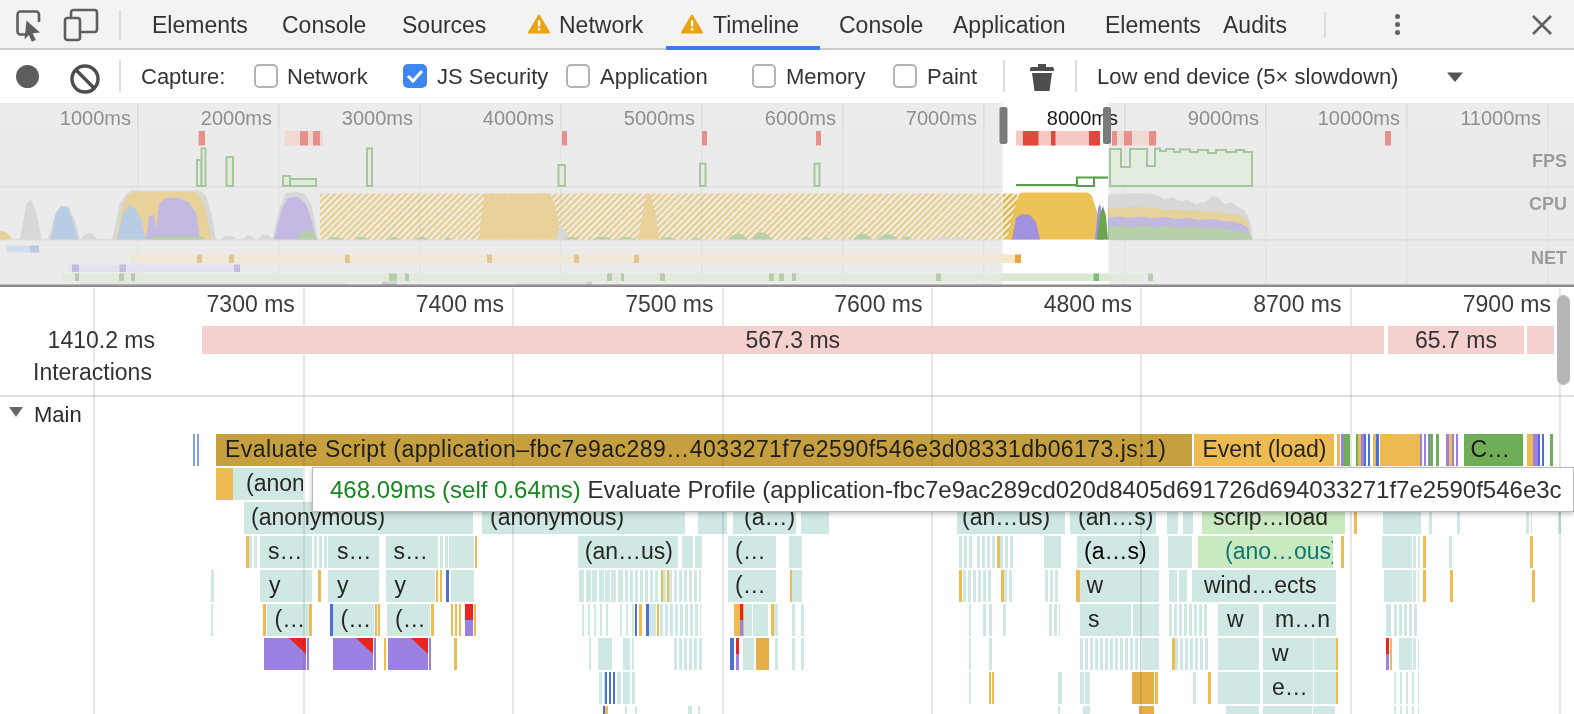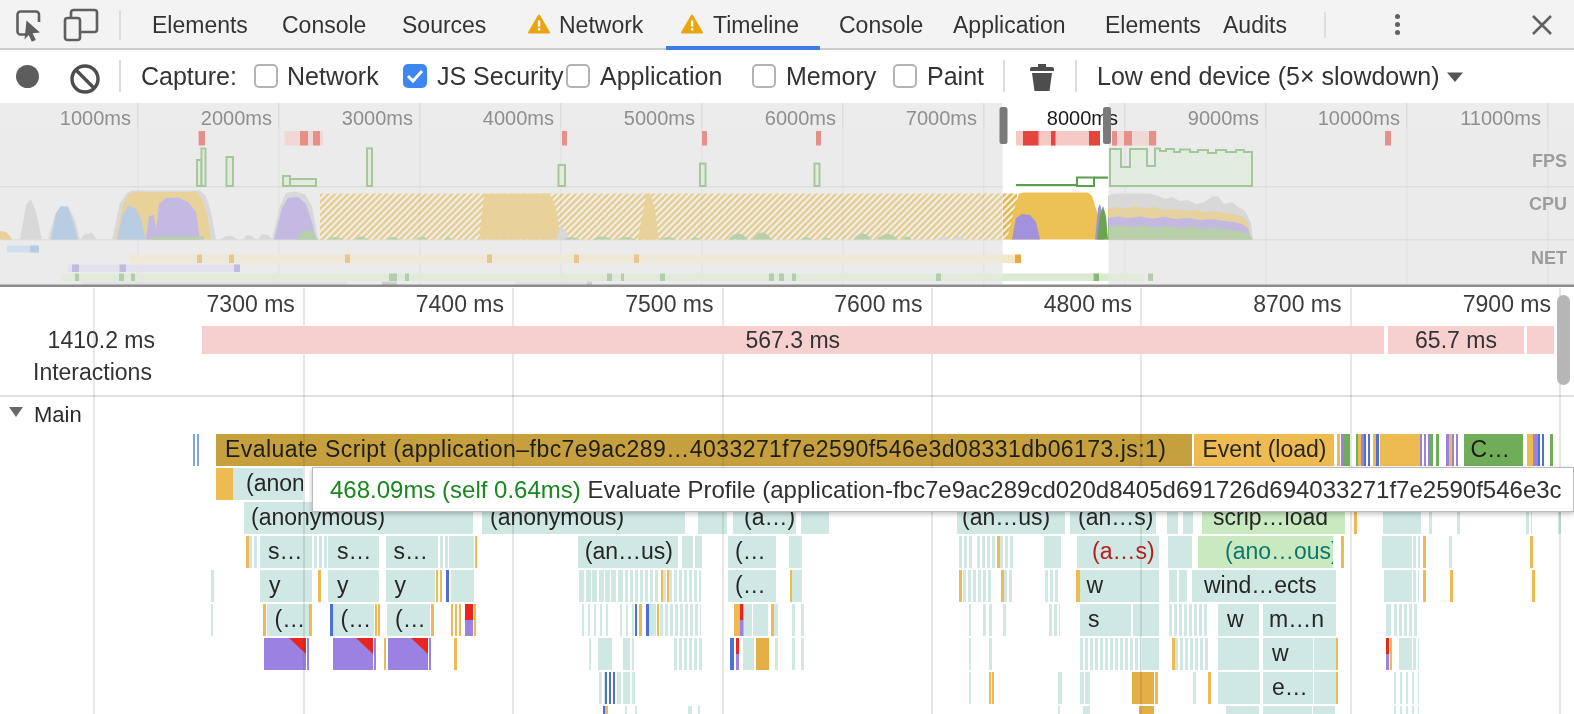--- a/index.html
+++ b/index.html
@@ -1,18 +1,18 @@
 <!DOCTYPE html>
 <html><head><meta charset="utf-8"><style>
 html,body{margin:0;padding:0;width:1574px;height:714px;overflow:hidden;background:#fff;
 font-family:"Liberation Sans",sans-serif;}
 *{box-sizing:border-box}
 .abs{position:absolute}
 .tab{position:absolute;top:0;height:49px;line-height:50px;font-size:23px;color:#333;white-space:nowrap}
-.t2{position:absolute;top:50px;height:53px;line-height:53px;font-size:25px;color:#333;white-space:nowrap}
+.t2{position:absolute;top:50px;height:53px;line-height:53px;font-size:22px;color:#333;white-space:nowrap}
 .cb{position:absolute;top:64px;width:24px;height:24px;border:2px solid #b3b3b3;border-radius:5px;background:#fff}
 .vsep{position:absolute;width:2px;background:#ddd}
 .b{position:absolute;height:32px;overflow:hidden;white-space:nowrap;font-size:23px;line-height:31px;color:#1e1e1e}
 .gl{position:absolute;top:288px;height:426px;width:2px;background:rgba(60,60,60,.12);z-index:30}
 </style></head><body>
 
 <div class="abs" style="left:0;top:0;width:1574px;height:50px;background:#f3f3f3;border-bottom:2px solid #ccc"></div>
 <svg class="abs" style="left:14px;top:8px" width="30" height="34" viewBox="0 0 30 34">
 <path d="M25,14 V6.5 a3,3 0 0 0 -3,-3 H6.5 a3,3 0 0 0 -3,3 v17 a3,3 0 0 0 3,3 H13" fill="none" stroke="#5f5f5f" stroke-width="2.6"></path>
 <path d="M12.5,12.5 L26,24.5 L18.6,25.3 L21.8,32 L17.8,33.8 L14.8,27 L10.5,31.5 Z" fill="#5f5f5f"></path>
@@ -313,21 +313,21 @@
 <div class="b" style="left:577.8px;top:536px;width:100.4px;background:#cfe8e4;padding-left:7px;color:#262626">(an…us)</div>
 <div class="b" style="left:682.0px;top:536px;width:10.5px;background:#cfe8e4"></div>
 <div class="b" style="left:694.5px;top:536px;width:7.0px;background:#cfe8e4"></div>
 <div class="b" style="left:728.0px;top:536px;width:47.5px;background:#cfe8e4;padding-left:7px;color:#262626">(…</div>
 <div class="b" style="left:789.0px;top:536px;width:12.5px;background:#cfe8e4"></div>
 <div class="b" style="left:959.0px;top:536px;width:14.0px;background:repeating-linear-gradient(90deg,#cfe8e4 0 3px,#fff 3px 5px)"></div>
 <div class="b" style="left:977.0px;top:536px;width:18.0px;background:repeating-linear-gradient(90deg,#cfe8e4 0 3px,#fff 3px 5px)"></div>
 <div class="b" style="left:997.0px;top:536px;width:2.5px;background:#eeba52"></div>
 <div class="b" style="left:1000.0px;top:536px;width:12.5px;background:repeating-linear-gradient(90deg,#cfe8e4 0 3px,#fff 3px 5px)"></div>
 <div class="b" style="left:1044.0px;top:536px;width:17.0px;background:#cfe8e4"></div>
-<div class="b" style="left:1077.0px;top:536px;width:81.5px;background:#cfe8e4;padding-left:15px;color:#b91c1c">(a…s)</div>
+<div class="b" style="left:1077.0px;top:536px;width:81.5px;background:#cfe8e4;padding-left:7px;color:#000000">(a…s)</div>
 <div class="b" style="left:1168.0px;top:536px;width:24.0px;background:#cfe8e4"></div>
 <div class="b" style="left:1198.0px;top:536px;width:135px;background:#c9e9c0;padding-left:27px;color:#0f766e">(ano…ous)</div>
 <div class="b" style="left:1340.5px;top:536px;width:3.0px;background:#eeba52"></div>
 <div class="b" style="left:1382.0px;top:536px;width:30.0px;background:#cfe8e4"></div>
 <div class="b" style="left:1413.0px;top:536px;width:6.5px;background:repeating-linear-gradient(90deg,#cfe8e4 0 3px,#fff 3px 5px)"></div>
 <div class="b" style="left:1423.0px;top:536px;width:2.5px;background:#eeba52"></div>
 <div class="b" style="left:1449.0px;top:536px;width:3.0px;background:#cfe8e4"></div>
 <div class="b" style="left:1530.0px;top:536px;width:2.5px;background:#eeba52"></div>
 <div class="b" style="left:211.0px;top:570px;width:3.0px;background:#cfe8e4"></div>
 <div class="b" style="left:260.0px;top:570px;width:51.5px;background:#cfe8e4;padding-left:9px;color:#262626">y</div>
@@ -394,21 +394,21 @@
 <div class="b" style="left:800.5px;top:604px;width:3.5px;background:#cfe8e4"></div>
 <div class="b" style="left:968.5px;top:604px;width:2.0px;background:#cfe8e4"></div>
 <div class="b" style="left:983.0px;top:604px;width:3.0px;background:#cfe8e4"></div>
 <div class="b" style="left:989.0px;top:604px;width:3.0px;background:#cfe8e4"></div>
 <div class="b" style="left:1003.0px;top:604px;width:3.0px;background:#cfe8e4"></div>
 <div class="b" style="left:1049.0px;top:604px;width:11.0px;background:repeating-linear-gradient(90deg,#cfe8e4 0 3px,#fff 3px 5px)"></div>
 <div class="b" style="left:1080.0px;top:604px;width:51.0px;background:#cfe8e4;padding-left:8px;color:#262626">s</div>
 <div class="b" style="left:1132.5px;top:604px;width:26.0px;background:#cfe8e4"></div>
 <div class="b" style="left:1169.0px;top:604px;width:40.0px;background:repeating-linear-gradient(90deg,#cfe8e4 0 3px,#fff 3px 5px)"></div>
 <div class="b" style="left:1218.0px;top:604px;width:41.0px;background:#cfe8e4;padding-left:9px;color:#262626">w</div>
-<div class="b" style="left:1263.0px;top:604px;width:72.5px;background:#cfe8e4;padding-left:6px;color:#262626">m…n</div>
+<div class="b" style="left:1263.0px;top:604px;width:72.5px;background:#cfe8e4;padding-left:12px;color:#262626">m…n</div>
 <div class="b" style="left:1386.0px;top:604px;width:5.0px;background:#cfe8e4"></div>
 <div class="b" style="left:1394.0px;top:604px;width:25.0px;background:repeating-linear-gradient(90deg,#cfe8e4 0 3px,#fff 3px 5px)"></div>
 <div class="b" style="left:263.5px;top:638px;width:42.0px;background:#9b82e2"></div>
 <div class="abs" style="left:288.5px;top:638px;width:0;height:0;border-left:17px solid transparent;border-top:16px solid #e8261d;z-index:21"></div>
 <div class="b" style="left:332.5px;top:638px;width:40.5px;background:#9b82e2"></div>
 <div class="abs" style="left:356.0px;top:638px;width:0;height:0;border-left:17px solid transparent;border-top:16px solid #e8261d;z-index:21"></div>
 <div class="b" style="left:388.0px;top:638px;width:40.0px;background:#9b82e2"></div>
 <div class="abs" style="left:411.0px;top:638px;width:0;height:0;border-left:17px solid transparent;border-top:16px solid #e8261d;z-index:21"></div>
 <div class="b" style="left:306.5px;top:638px;width:2.0px;background:#9b82e2"></div>
 <div class="b" style="left:374.0px;top:638px;width:1.5px;background:#9b82e2"></div>

